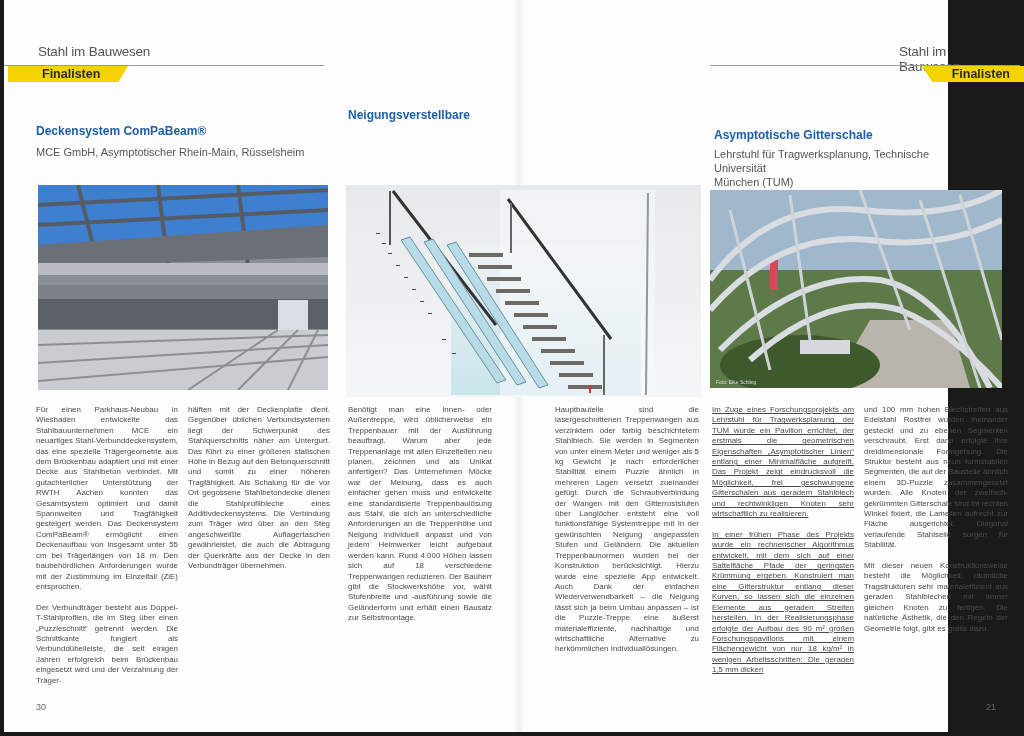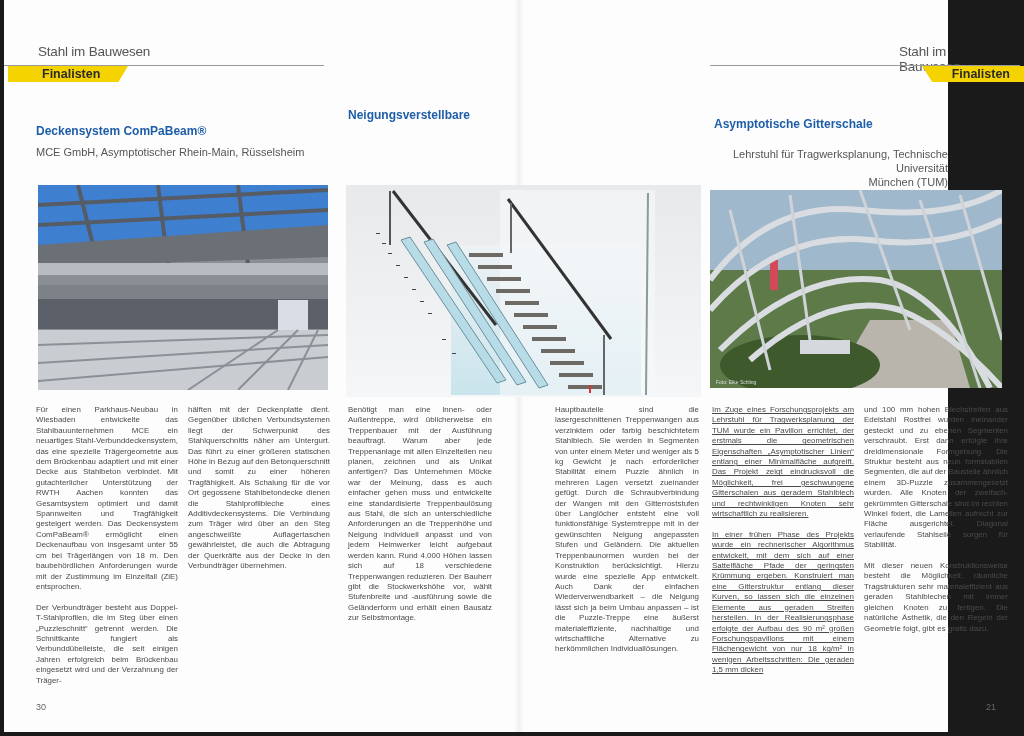--- a/index.html
+++ b/index.html
@@ -122,22 +122,22 @@
           <rect x="66" y="104" width="4" height="1"></rect>
         <rect x="74" y="116" width="4" height="1"></rect>
           <rect x="82" y="128" width="4" height="1"></rect>
         <rect x="96" y="154" width="4" height="1"></rect>
           <rect x="106" y="168" width="4" height="1"></rect>
       </g>
       <rect x="243" y="200" width="2" height="8" fill="#d33"></rect>
     </svg>
   </div>
 
-  <div class="title" style="left:710px; top:115px;text-align:right;">Asymptotische Gitterschale</div>
-  <div class="sub" style="left:710px; top:147px;text-align:right;">
+  <div class="title" style="left:710px; top:126px;text-align:right;">Asymptotische Gitterschale</div>
+  <div class="sub" style="left:710px; top:147px;">
     <div>Lehrstuhl für Tragwerksplanung, Technische Universität</div>
     <div>München (TUM)</div>
   </div>
   <div class="photo" style="left:706px; top:190px; width:292px; height:198px;">
     <svg viewBox="0 0 292 198" preserveAspectRatio="none">
       <rect width="292" height="198" fill="#9fb8cc"></rect>
       <rect x="0" y="80" width="292" height="118" fill="#5d7a48"></rect>
       <polygon points="120,198 260,198 240,130 160,130" fill="#b9b5ad"></polygon>
       <ellipse cx="90" cy="175" rx="80" ry="30" fill="#3e5a2c"></ellipse>
       <rect x="90" y="150" width="50" height="14" fill="#d5d8dc"></rect>

